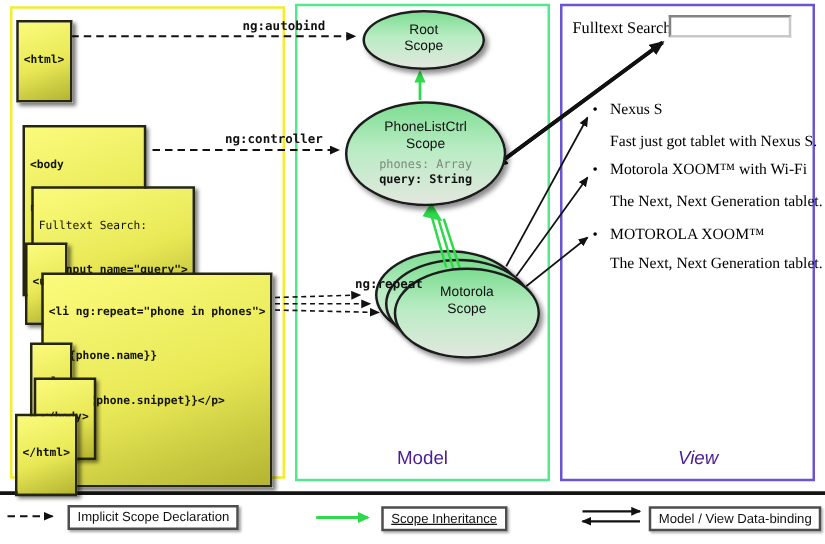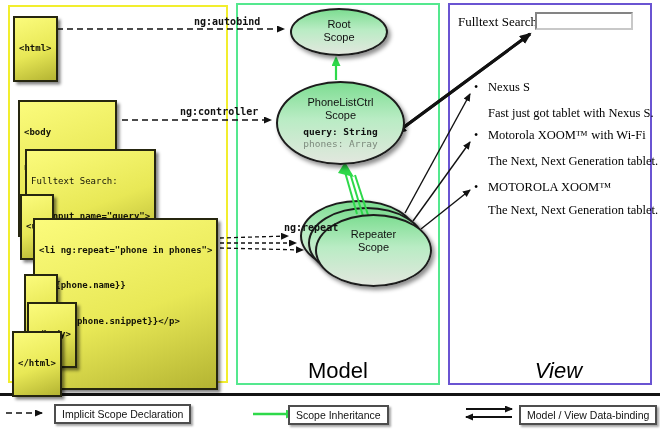--- a/index.html
+++ b/index.html
@@ -4,21 +4,21 @@
 <style>
   html,body{margin:0;padding:0;background:#fff;}
   #canvas{position:relative;width:660px;height:435px;background:#fff;overflow:hidden;
           font-family:"Liberation Sans",sans-serif;}
 
   
   .col{position:absolute;background:#fff;}
   #col-template{left:8px;top:5px;width:216px;height:374px;border:2px solid #f2ee2e;}
   #col-model{left:236px;top:3px;width:200px;height:378px;border:2px solid #54e88e;}
   #col-view{left:448px;top:3px;width:200px;height:378px;border:2px solid #6a54d2;}
-  .col-label{position:absolute;font-size:22px;color:#000000;text-align:center;}
+  .col-label{position:absolute;font-size:15px;color:#4c1d95;text-align:center;}
   #lbl-template{left:8px;top:358px;width:220px;}
   #lbl-model{left:236px;top:358px;width:204px;}
   #lbl-view{left:448px;top:358px;width:221px;font-style:italic;}
 
   
   .codebox{position:absolute;z-index:4;
     background:linear-gradient(160deg,#fbfb7c 0%,#e8e856 55%,#b4b432 100%);
     border:2px solid #26260f;box-shadow:2.5px 2.5px 3px rgba(0,0,0,.5);
     font-family:"DejaVu Sans Mono",monospace;font-size:9px;line-height:1.3;
     font-weight:bold;color:#131308;padding:2px 4px;white-space:pre;}
@@ -72,21 +72,21 @@
   #vname1{left:474px;top:80px;} #vdesc1{top:106px;}
   #vname2{left:474px;top:128px;} #vdesc2{top:154px;}
   #vname3{left:474px;top:180px;} #vdesc3{top:203px;}
 
   
   #separator{position:absolute;left:0;top:393px;width:660px;height:3px;background:#141414;}
   .legend-box{position:absolute;z-index:4;background:#fff;border:2px solid #4d4d4d;
      box-shadow:1.5px 1.5px 2px rgba(0,0,0,.35);font-size:10.5px;color:#111;
      padding:2px 6px;white-space:nowrap;}
   #leg1{left:54px;top:404px;text-align:right;}
-  #leg2{left:288px;top:405px;}
+  #leg2{left:305px;top:405px;text-decoration:underline;}
   #leg3{left:519px;top:405px;}
 
   
   #arrows{position:absolute;left:0;top:0;width:660px;height:435px;z-index:3;pointer-events:none;}
 </style>
 </head>
 <body>
 
 <div id="canvas">
 
@@ -193,30 +193,30 @@
       <div>Scope</div>
     </div>
   </div>
 
   <div class="scope" id="scope-phonelist">
     <div class="title">
       <div>PhoneListCtrl</div>
       <div>Scope</div>
     </div>
     <div class="props">
+      <div class="prop dim">phones: Array</div>
       <div class="prop emph">query: String</div>
-      <div class="prop dim">phones: Array</div>
     </div>
   </div>
 
   <div class="scope rep-back" id="scope-rep-back2"></div>
   <div class="scope rep-back" id="scope-rep-back1"></div>
   <div class="scope" id="scope-repeater">
     <div class="title">
-      <div>Repeater</div>
+      <div>Motorola</div>
       <div>Scope</div>
     </div>
   </div>
 
   <div class="serif" id="view-search-label">Fulltext Search:</div>
   <input id="view-search-input" type="text" value="" style="">
 
   <div class="serif vname" id="vname1">
     <span class="bullet">•</span><span>Nexus S</span>
   </div>

